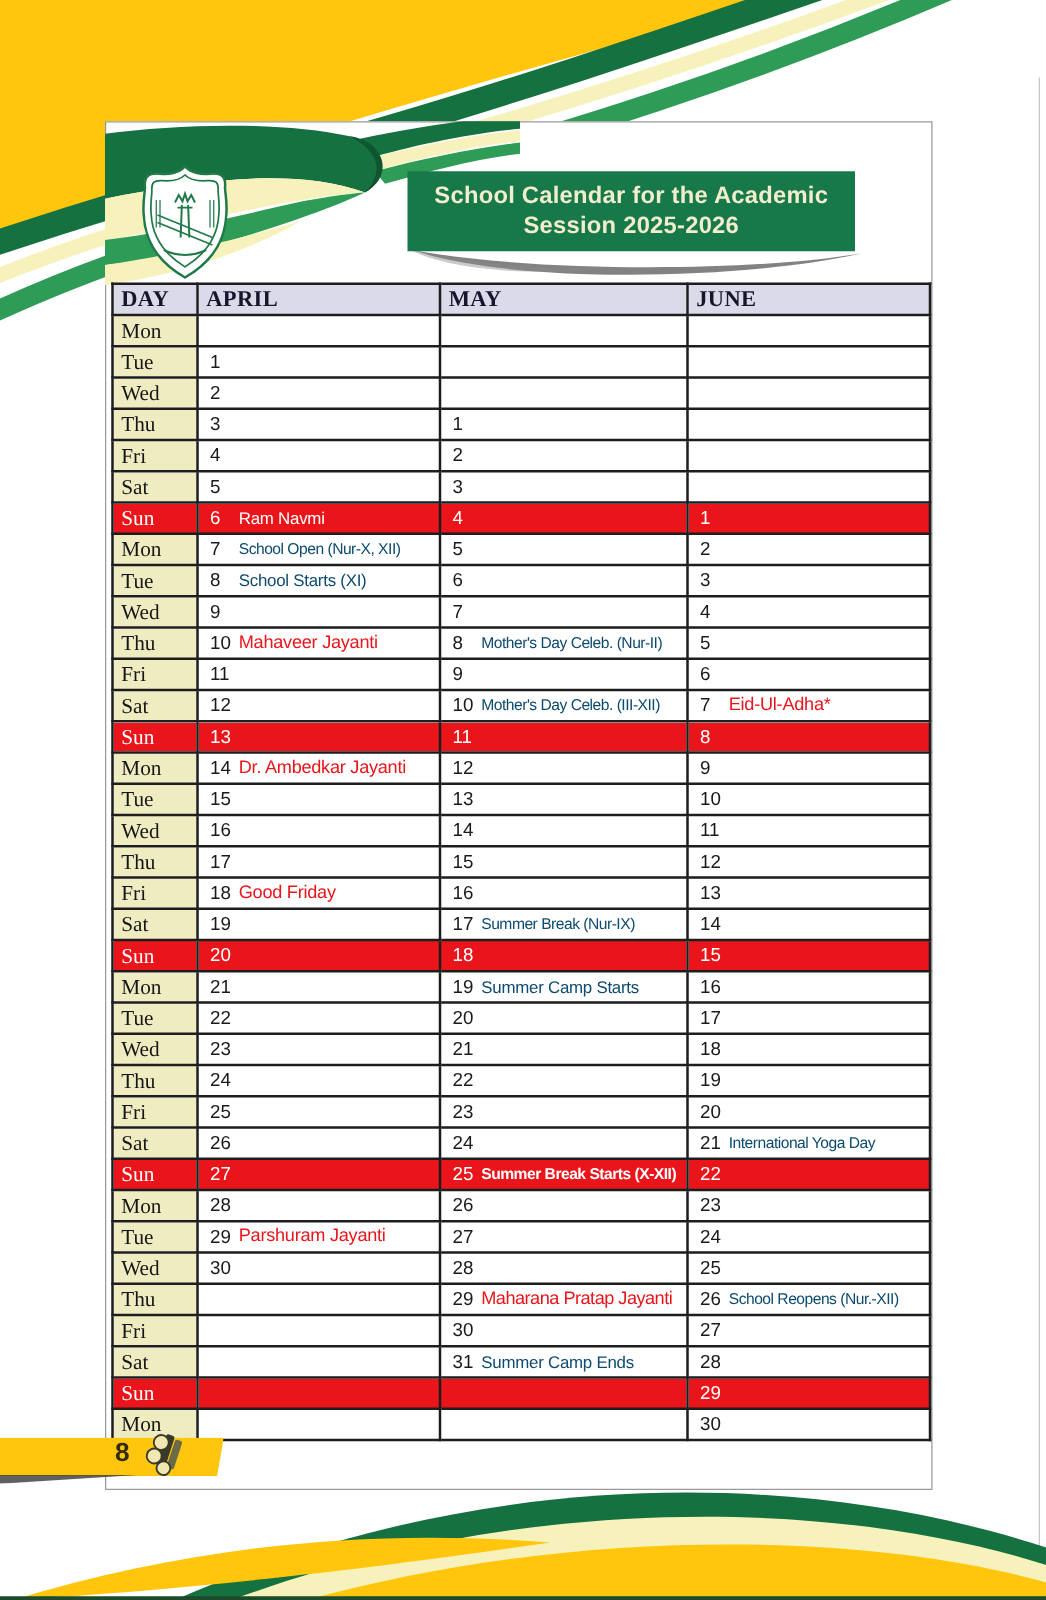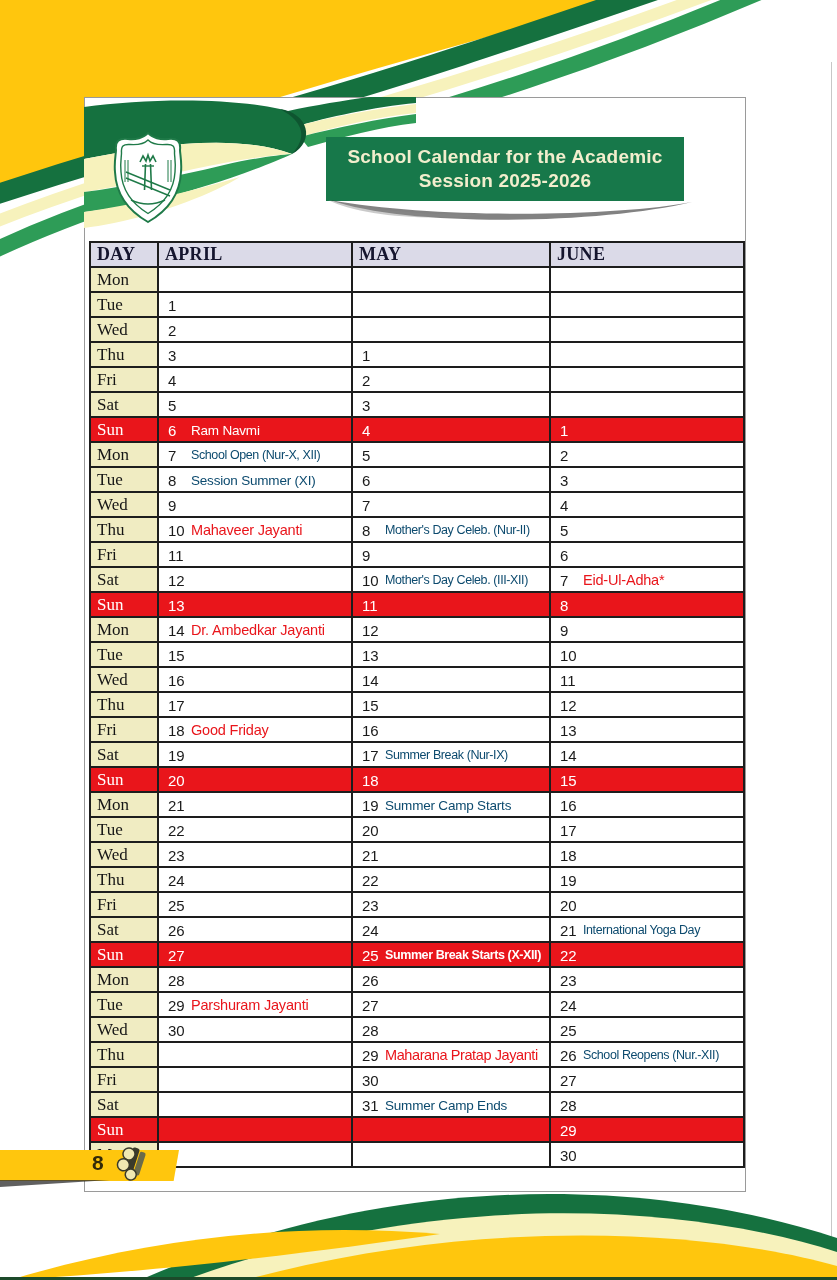--- a/index.html
+++ b/index.html
@@ -20,21 +20,21 @@
   #corner-ribbon{left:-1px;top:-1px;}
   #school-logo{left:26px;top:34px;}
   #title-banner{
     left:241px;top:39px;width:358px;height:64px;background:#17784a;
     display:flex;flex-direction:column;justify-content:center;align-items:center;
     color:#f2eecd;font-weight:bold;font-size:19px;line-height:24px;
     letter-spacing:.2px;text-align:right;
   }
   #title-shadow{left:235px;top:100px;}
   
-  #calendar-wrap{left:4px;top:143px;}
+  #calendar-wrap{left:4px;top:128px;}
   table{border-collapse:collapse;table-layout:fixed;width:654px;}
   th,td{border:2px solid #1d1d1d;height:23px;padding:0;overflow:hidden;white-space:nowrap;box-sizing:content-box;}
   th{
     background:#dbdae8;color:#15152e;text-align:left;
     font-family:"Liberation Serif",serif;font-size:18px;font-weight:bold;
     padding-left:6px;letter-spacing:.3px;
   }
   td.day{
     background:#f0ecc2;color:#151515;font-family:"Liberation Serif",serif;
     font-size:17px;font-weight:normal;padding-left:6px;
@@ -170,21 +170,21 @@
             <td class="date-cell"><span class="date">1</span></td>
           </tr>
           <tr>
             <td class="day">Mon</td>
             <td class="date-cell"><span class="date">7</span><span class="event long">School Open (Nur-X, XII)</span></td>
             <td class="date-cell"><span class="date">5</span></td>
             <td class="date-cell"><span class="date">2</span></td>
           </tr>
           <tr>
             <td class="day">Tue</td>
-            <td class="date-cell"><span class="date">8</span><span class="event">Session Summer (XI)</span></td>
+            <td class="date-cell"><span class="date">8</span><span class="event">School Starts (XI)</span></td>
             <td class="date-cell"><span class="date">6</span></td>
             <td class="date-cell"><span class="date">3</span></td>
           </tr>
           <tr>
             <td class="day">Wed</td>
             <td class="date-cell"><span class="date">9</span></td>
             <td class="date-cell"><span class="date">7</span></td>
             <td class="date-cell"><span class="date">4</span></td>
           </tr>
           <tr>

